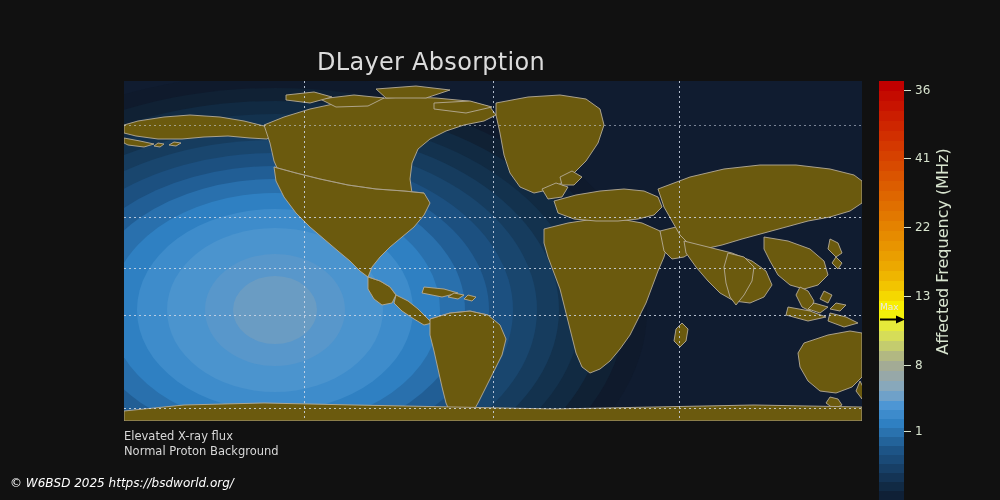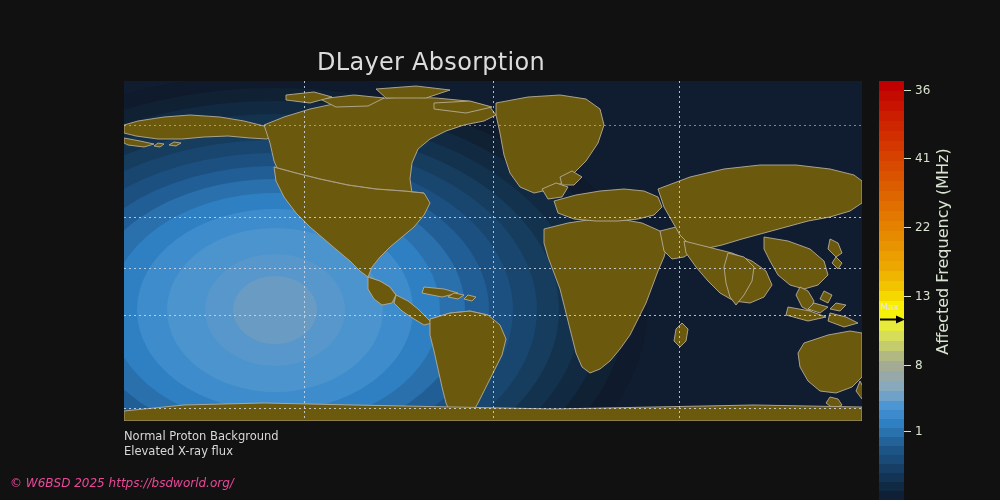--- a/index.html
+++ b/index.html
@@ -62,21 +62,21 @@
     pointer-events:none;
   }
   .max-marker .mx-label{
     position:absolute;left:1px;top:0px;color:#e8e8e8;font-size:9px;line-height:9px;
   }
   .max-marker .mx-arrow{position:absolute;left:0px;top:12px;width:26px;height:9px;}
 
   
   .cap-left{position:absolute;left:124px;top:429px;color:#d8d8d8;font-size:11.5px;line-height:15px;}
   .cap-right{position:absolute;left:722px;top:429px;color:#d8d8d8;font-size:11.5px;line-height:15px;white-space:nowrap;}
-  .footer{position:absolute;left:10px;top:476px;color:#ec4899;font-size:12px;font-style:italic;white-space:nowrap;}
+  .footer{position:absolute;left:10px;top:476px;color:#ffffff;font-size:12px;font-style:italic;white-space:nowrap;}
 </style>
 </head>
 <body>
 
 <div id="root">
 
   <div class="title">DLayer Absorption</div>
 
   <div class="map-frame">
 
@@ -285,20 +285,20 @@
       <line x1="1" y1="4.5" x2="18" y2="4.5" stroke="#000000" stroke-width="2"></line>
       <polygon points="17,0.5 26,4.5 17,8.5" fill="#000000"></polygon>
     </svg>
   </div>
 
   <div class="cbar-title">
     <span>Affected Frequency (MHz)</span>
   </div>
 
   <div class="cap-left">
+    <div>Elevated X-ray flux</div>
     <div>Normal Proton Background</div>
-    <div>Elevated X-ray flux</div>
   </div>
 
 
   <div class="footer">© W6BSD 2025 https://bsdworld.org/</div>
 
 </div>
 
 </body></html>

